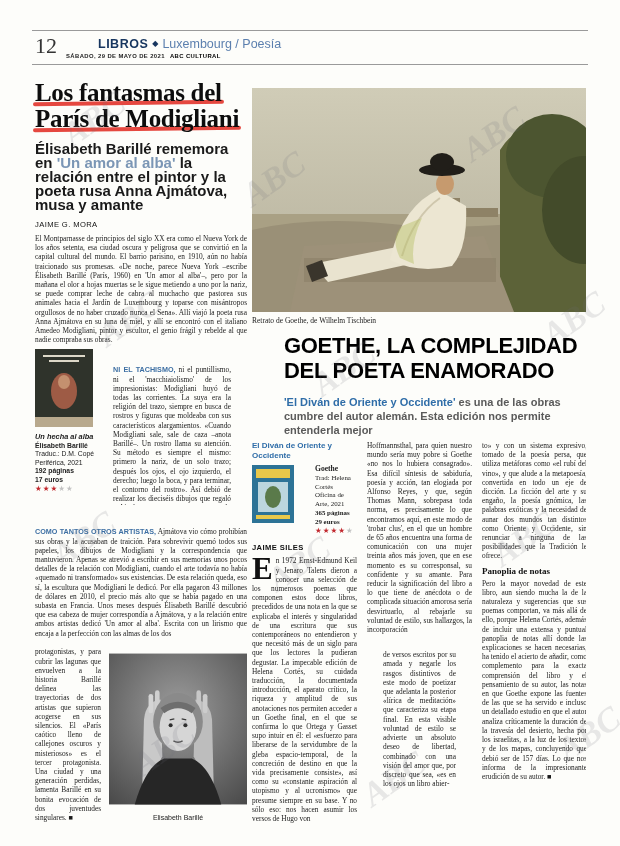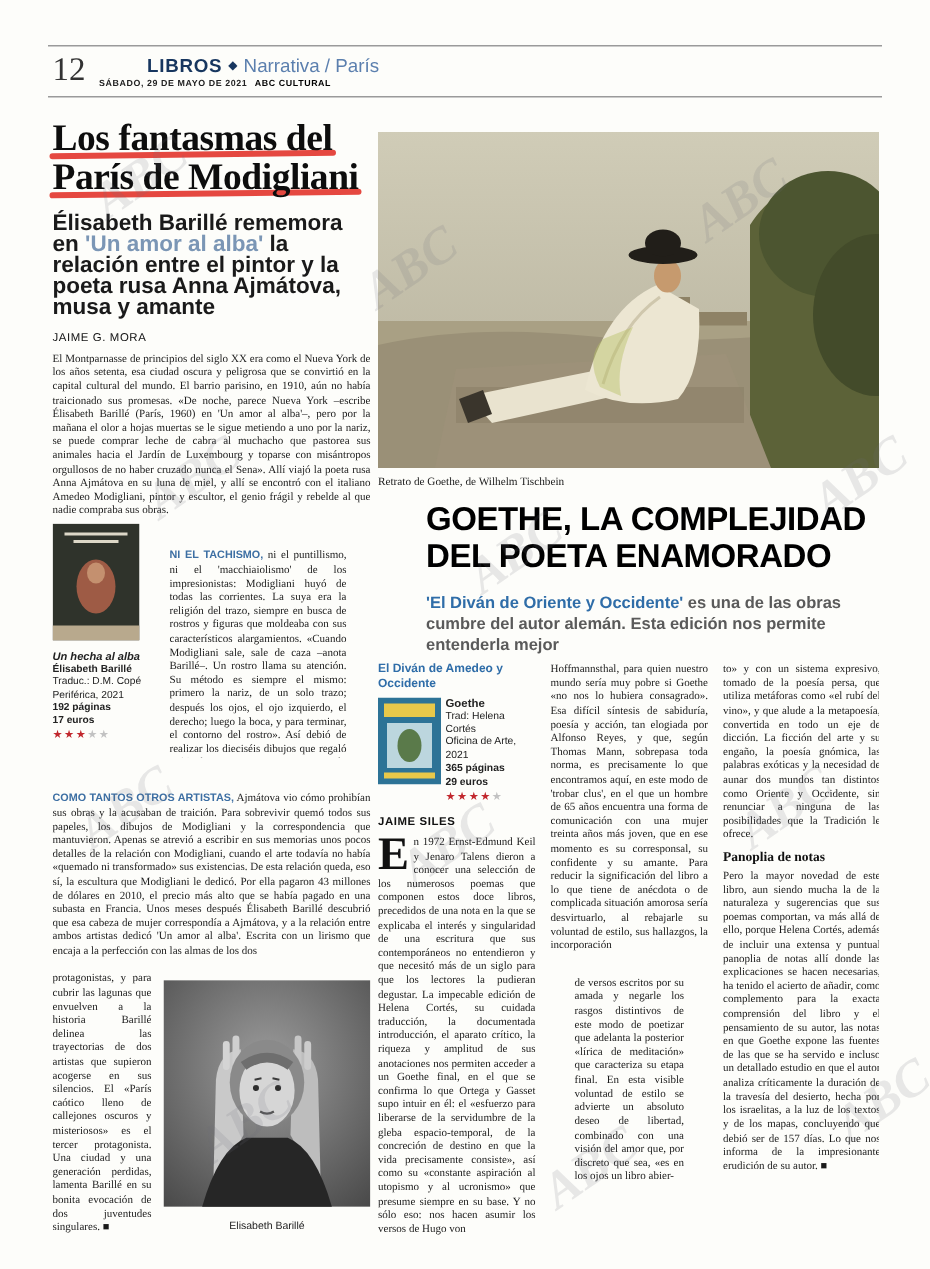--- a/index.html
+++ b/index.html
@@ -54,39 +54,39 @@
   .headline{position:absolute;left:284px;top:333px;width:302px;font-family:"Liberation Sans",sans-serif;
             font-weight:bold;font-size:22px;line-height:25px;color:#000;letter-spacing:-.3px;}
   .r-standfirst{position:absolute;left:284px;top:395px;width:300px;font-family:"Liberation Sans",sans-serif;
                 font-weight:bold;font-size:11px;line-height:14px;color:#5a5a5a;}
   .r-standfirst .em{color:#2f6da8;margin-top:23px;}
   .r-cols{position:absolute;left:252px;top:441px;width:334px;height:402px;display:flex;gap:10px;overflow:hidden;}
   .r-col{width:105px;flex:none;overflow:hidden;}
   .rbook-title{font-family:"Liberation Sans",sans-serif;font-weight:bold;font-size:8px;line-height:10px;color:#2f6da8;}
   .rbook-row{display:flex;margin-top:4px;}
   .rbook-cover{flex:none;}
-  .rbook-details{margin-left:3px;font-family:Liberation Sans, sans-serif;font-size:6.9px;line-height:8.8px;color:#222;}
+  .rbook-details{margin-left:21px;font-family:Liberation Serif, serif;font-size:6.9px;line-height:8.8px;color:#222;}
   .rbook-details .bk-author{font-weight:bold;font-size:7.6px;}
   .rbook-details .bk-bold{font-weight:bold;}
   .r-byline{margin:8px 0 4px 0;font-family:"Liberation Sans",sans-serif;font-weight:bold;
             font-size:7.6px;letter-spacing:.4px;color:#111;}
   .dropcap{float:left;font-size:31px;line-height:26px;font-weight:bold;padding:0 3px 0 0;color:#111;}
   .pullquote{margin:7px 0;font-family:"Liberation Sans",sans-serif;font-weight:bold;font-size:9.6px;
              line-height:12.5px;color:#2f6da8;text-transform:uppercase;}
   .subhead{margin:5px 0 3px 0;font-weight:bold;font-size:9px;color:#111;}
 </style>
 </head>
 <body>
 
 <div class="page">
 
   <div class="rule" style="top:30px"></div>
   <div class="pagenum">12</div>
   <div class="section-row">
-    <span class="section-name">LIBROS</span><span class="section-sep">◆</span><span class="section-sub">Narrativa / París</span>
+    <span class="section-name">LIBROS</span><span class="section-sep">◆</span><span class="section-sub">Luxembourg / Poesía</span>
   </div>
   <div class="dateline">
     <span>SÁBADO, 29 DE MAYO DE 2021</span><span class="brand">ABC CULTURAL</span>
   </div>
   <div class="rule" style="top:64px"></div>
 
   <span class="wm" style="left:60px;top:100px">ABC</span>
   <span class="wm" style="left:240px;top:160px">ABC</span>
   <span class="wm" style="left:460px;top:115px">ABC</span>
   <span class="wm" style="left:95px;top:300px">ABC</span>
@@ -201,21 +201,21 @@
   <div class="g-caption">Retrato de Goethe, de Wilhelm Tischbein</div>
 
   <div class="headline">GOETHE, LA COMPLEJIDAD DEL POETA ENAMORADO</div>
   <div class="r-standfirst">
     <span class="em">'El Diván de Oriente y Occidente'</span><span> es una de las obras cumbre del autor alemán. Esta edición nos permite entenderla mejor</span>
   </div>
 
   <div class="r-cols">
 
     <div class="r-col">
-      <div class="rbook-title">El Diván de Amedeo y Occidente</div>
+      <div class="rbook-title">El Diván de Oriente y Occidente</div>
       <div class="rbook-row">
         <svg class="rbook-cover" viewBox="0 0 42 58" width="42" height="58">
           <rect width="42" height="58" fill="#2d7396"></rect>
           <rect x="4" y="4" width="34" height="9" fill="#e8c84a"></rect>
           <rect x="6" y="17" width="30" height="30" fill="#bcd6de"></rect>
           <ellipse cx="21" cy="32" rx="8" ry="11" fill="#5a7a4a"></ellipse>
           <rect x="4" y="50" width="34" height="4" fill="#e8c84a"></rect>
         </svg>
         <div class="rbook-details">
           <div class="bk-author">Goethe</div>

